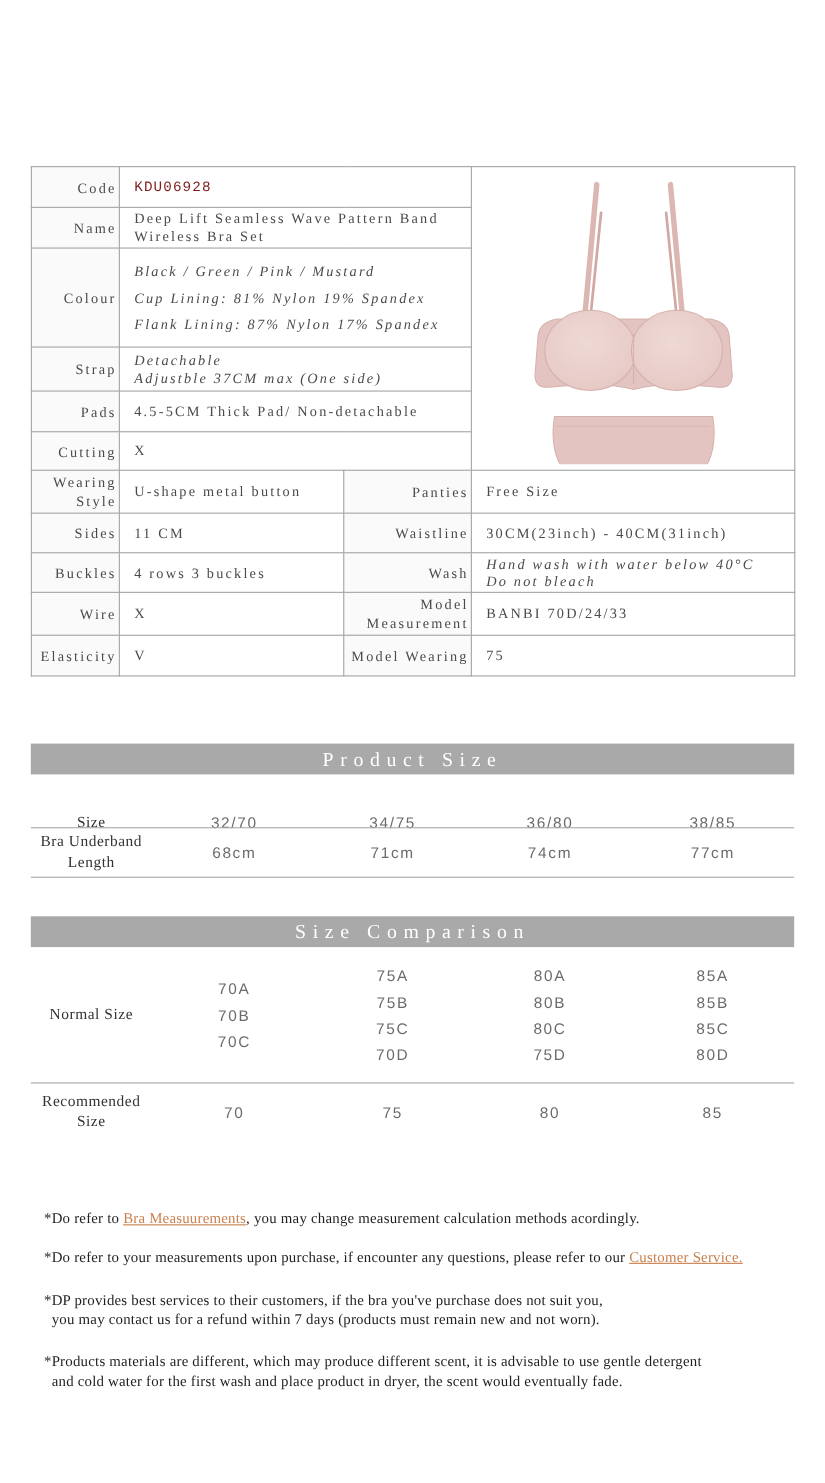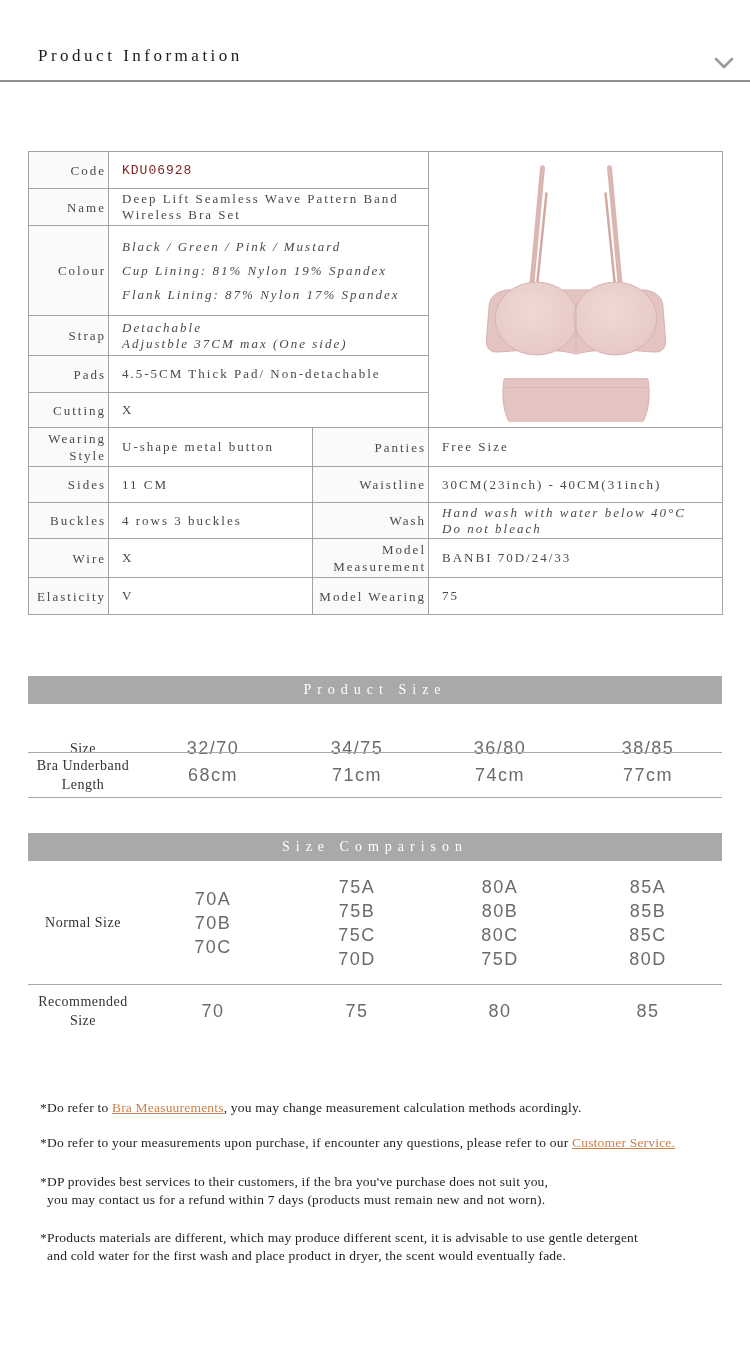--- a/index.html
+++ b/index.html
@@ -28,59 +28,53 @@
   tr.r-cut   td { height: 35px; }
   tr.r-wear  td { height: 37px; }
   tr.r-sides td { height: 36px; }
   tr.r-buck  td { height: 36px; }
   tr.r-wire  td { height: 36px; }
   tr.r-elas  td { height: 37px; }
   td.img-cell { background: #fff; text-align: center; vertical-align: middle; padding: 0; }
 
   
   .bar { position: absolute; left: 28px; width: 694px; height: 28px; background: #a9a9a9; color: #ffffff;
-         display: flex; align-items: center; justify-content: center; font-size: 14px; letter-spacing: 6px; }
+         display: flex; align-items: center; justify-content: center; font-size: 18px; letter-spacing: 6px; }
   .bar-product-size { top: 676px; }
   .bar-size-comparison { top: 833px; }
 
   .rule { position: absolute; left: 28px; width: 694px; height: 1px; background: #a8a8a8; }
   .rule1 { top: 752px; } .rule2 { top: 797px; } .rule3 { top: 984px; }
 
   
   .grid5 { position: absolute; left: 28px; width: 694px; display: grid;
            grid-template-columns: 110px 150px 138px 148px 148px; align-items: center; }
   .g-size-row { top: 688px; height: 48px; margin-top: 36px; }
   .g-underband-row { top: 753px; height: 44px; }
   .g-normal-row { top: 861px; height: 123px; }
   .g-reco-row { top: 985px; height: 52px; }
   .g-lbl { text-align: center; font-size: 14px; color: #333333; letter-spacing: 0.5px; line-height: 19px; padding: 0 2px; }
-  .g-val { text-align: center; font-family: "Liberation Sans", sans-serif; font-size: 18px; color: #6b6b6b; letter-spacing: 1.5px; }
+  .g-val { text-align: center; font-family: "Liberation Sans", sans-serif; font-size: 14px; color: #6b6b6b; letter-spacing: 1.5px; }
   .g-stack { display: flex; flex-direction: column; justify-content: center; align-items: center; }
   .g-stack .g-val { line-height: 24px; }
 
   
   .note { position: absolute; left: 40px; font-size: 13.5px; color: #1f1f1f; letter-spacing: 0.2px; line-height: 18px; }
   .n1 { top: 1064px; } .n2 { top: 1099px; } .n3 { top: 1134px; } .n4 { top: 1173px; } .n5 { top: 1229px; }
   .note .cont { display: block; padding-left: 7px; }
   a.note-link { color: #c9804d; text-decoration: underline; cursor: pointer; }
 
   
   .bra-svg { display: inline-block; }
 </style>
 </head>
 <body>
 
 <div class="page">
 
-  <div class="hdr">
-    <div class="hdr-title">Product Information</div>
-    <svg class="hdr-chevron" viewBox="0 0 20 13">
-      <polyline points="2,2 10,10 18,2" fill="none" stroke="#9a9a9a" stroke-width="2.6" stroke-linecap="round" stroke-linejoin="round"></polyline>
-    </svg>
-  </div>
 
   <table class="spec">
     <colgroup>
         <col class="c1">
         <col class="c2">
         <col class="c3">
         <col class="c4">
       </colgroup>
     <tbody>
         <tr class="r-code">

